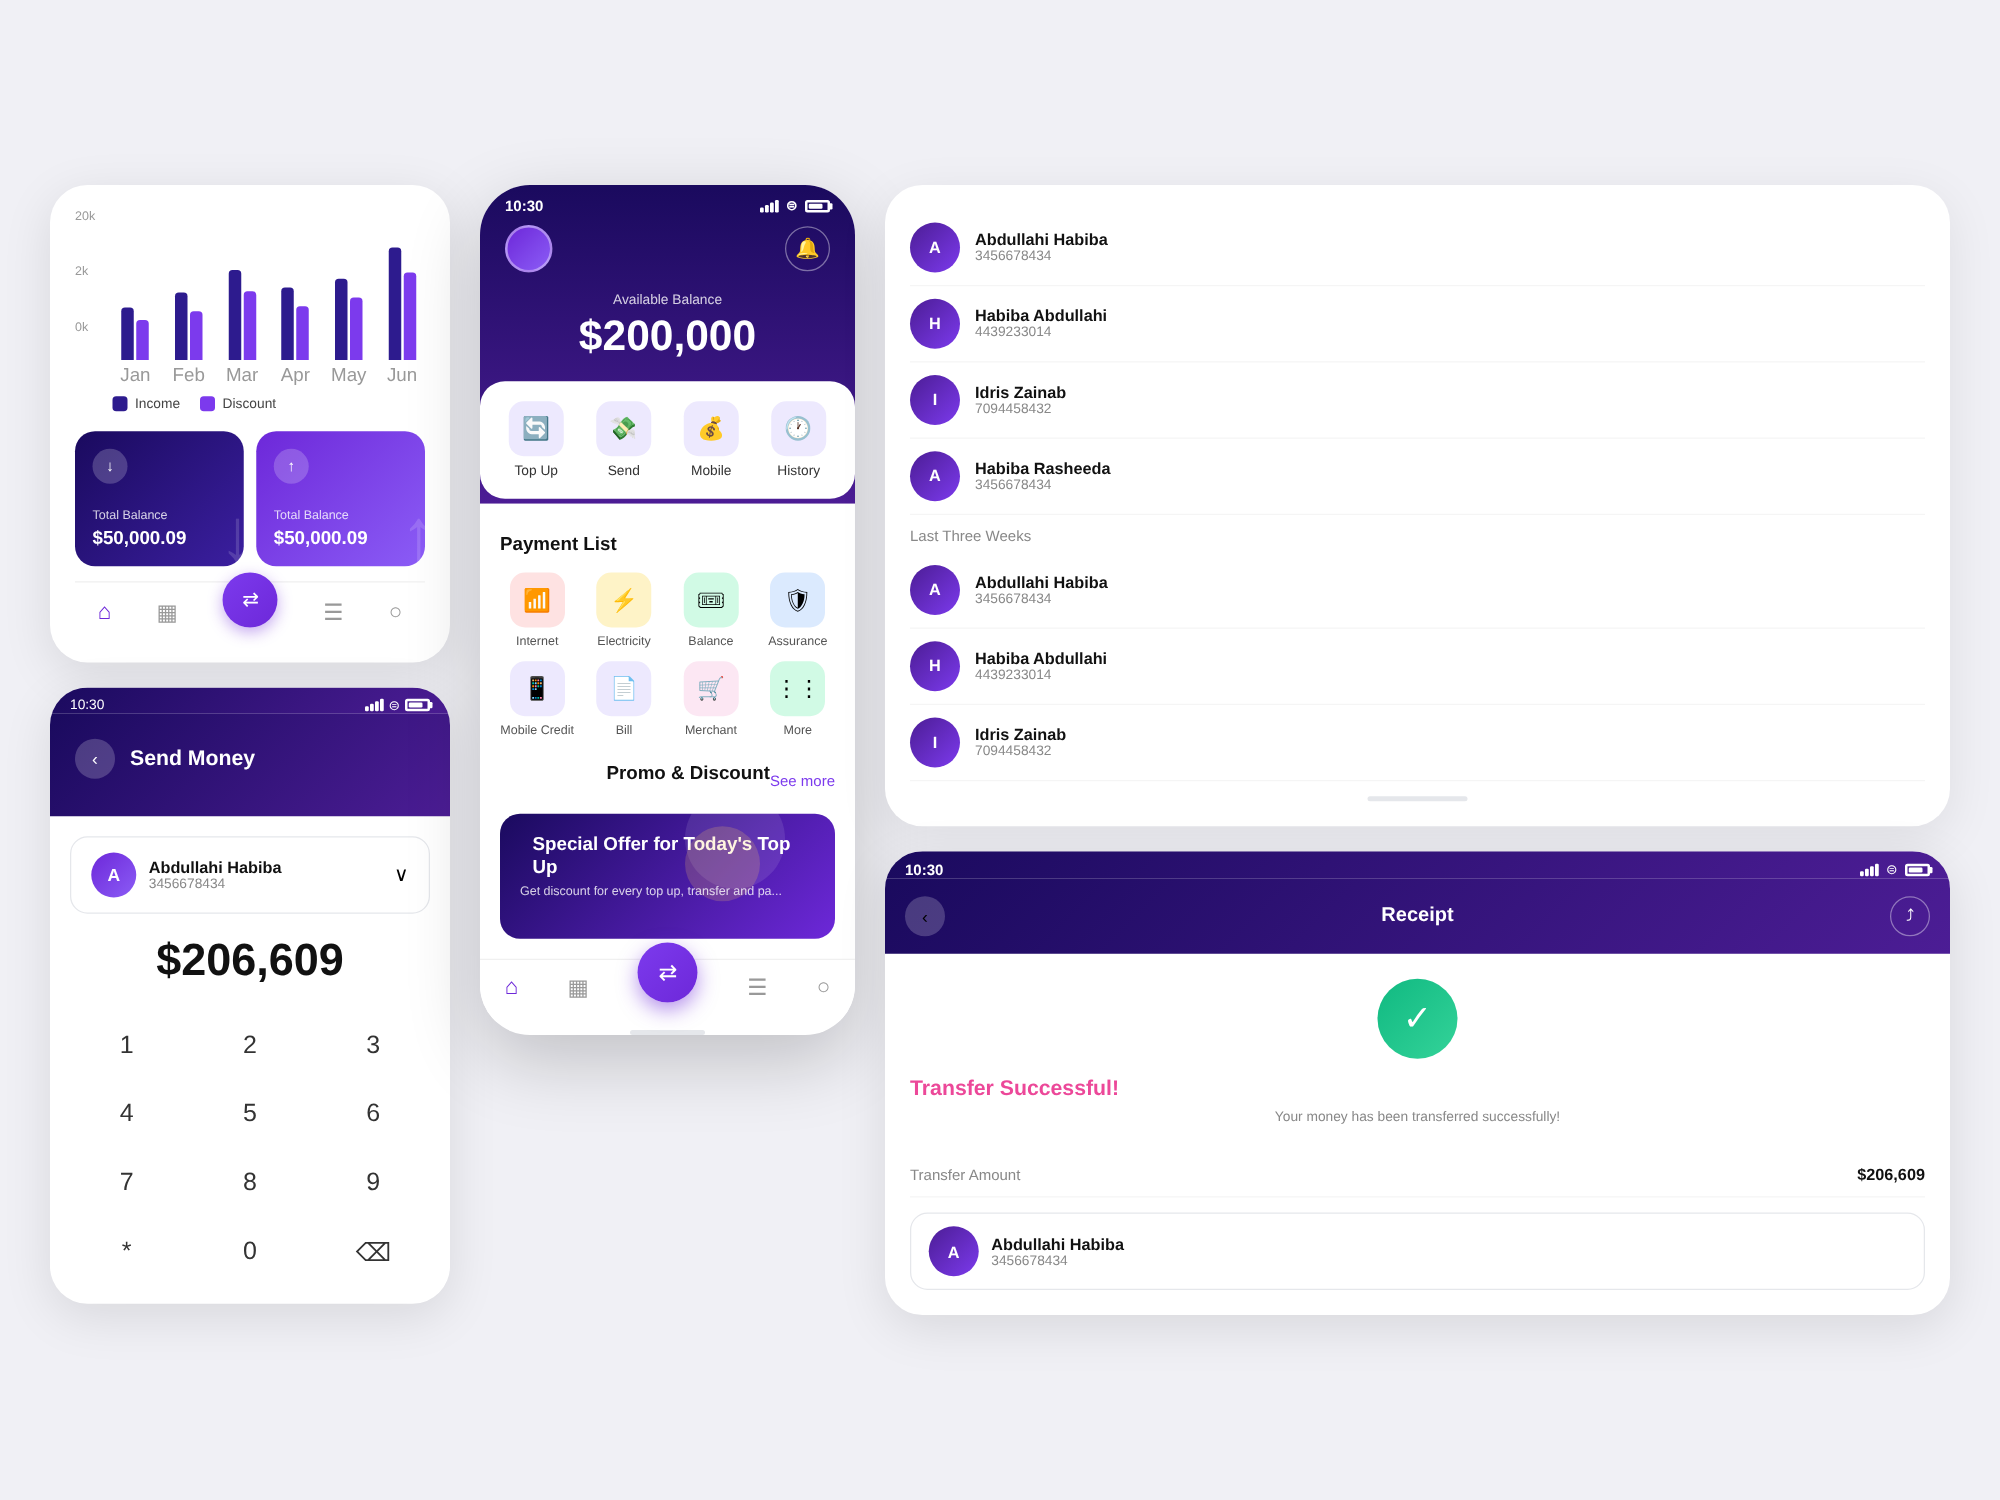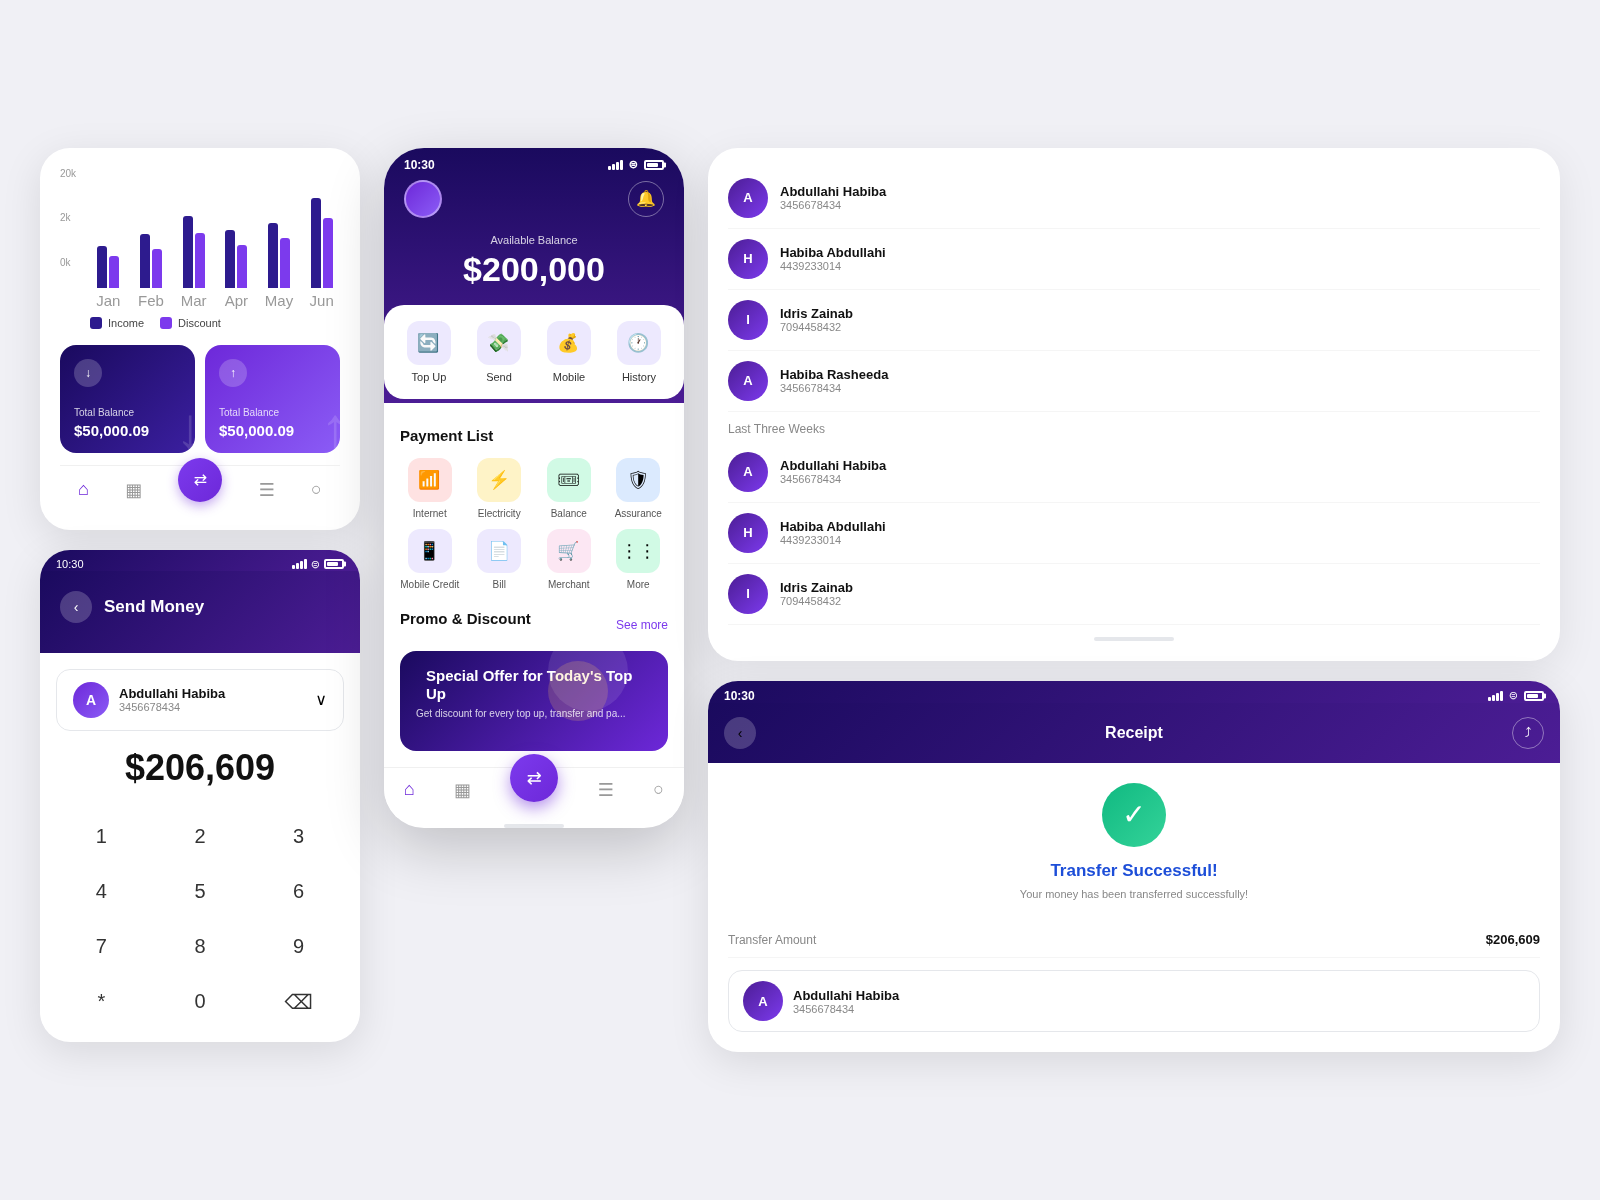--- a/index.html
+++ b/index.html
@@ -467,21 +467,21 @@
 
     .payment-label {
       font-size: 10px;
       color: #555;
       text-align: center;
     }
 
     
     .promo-header {
       display: flex;
-      justify-content: space-between;
+      justify-content: flex-end;
       align-items: center;
       margin-bottom: 10px;
     }
 
     .see-more { color: #7c3aed; font-size: 12px; font-weight: 500; cursor: pointer; }
 
     .promo-card {
       background: linear-gradient(135deg, #1a0a5e, #6d28d9);
       border-radius: 16px;
       padding: 16px;
@@ -656,24 +656,24 @@
       background: linear-gradient(135deg, #10b981, #34d399);
       display: flex;
       align-items: center;
       justify-content: center;
       margin: 0 auto 14px;
       font-size: 28px;
       color: white;
     }
 
     .receipt-success-title {
-      text-align: center;
+      text-align: left;
       font-size: 17px;
       font-weight: 700;
-      color: #1d4ed8;
+      color: #ec4899;
       margin-bottom: 6px;
     }
 
     .receipt-success-sub {
       text-align: center;
       font-size: 11px;
       color: #888;
       margin-bottom: 20px;
       line-height: 1.4;
     }

